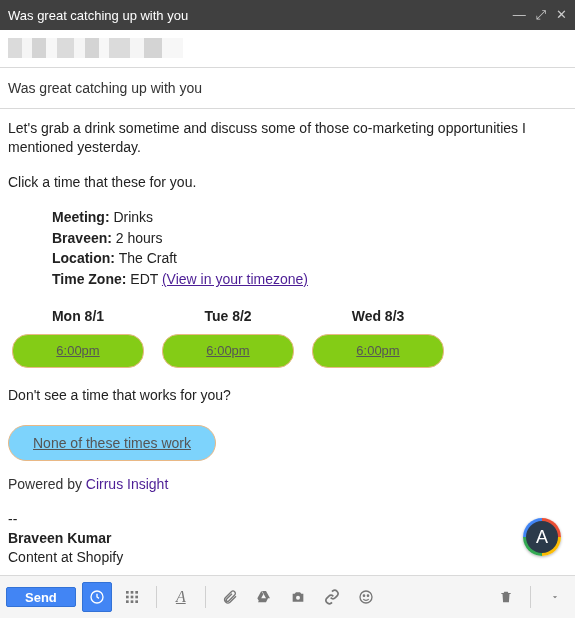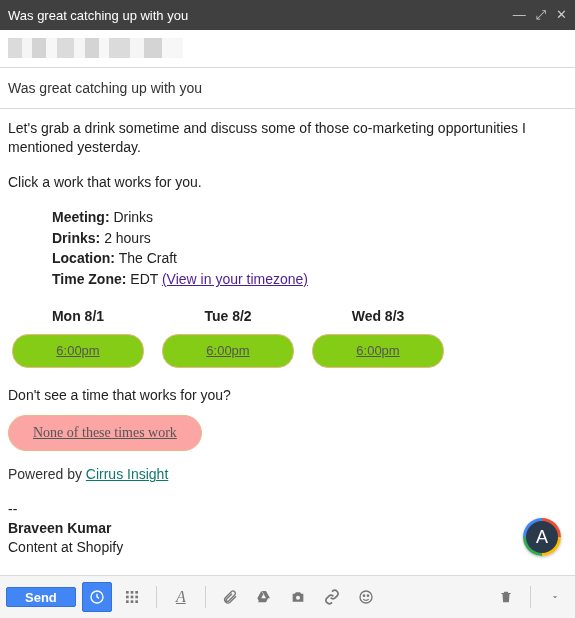--- a/index.html
+++ b/index.html
@@ -19,23 +19,23 @@
   .body{padding:10px 8px 0 8px;font-size:14px;color:#222;line-height:1.35;}
   .body p{margin:0 0 16px 0;}
   .meta{font-size:14px;}
   .meta div{margin:2px 0;}
   .meta b{font-weight:bold;padding-left:44px;}
   .tzlink{color:#4c1d95;text-decoration:underline;cursor:pointer;}
   .dates{display:flex;gap:10px;margin:18px 0 4px 0;}
   .daycol{width:140px;text-align:center;}
   .dayhead{font-weight:bold;font-size:14px;margin-bottom:8px;}
   .slot{display:inline-block;width:130px;padding:7px 0;border:1px solid #e9b885;border-radius:16px;background:#84cc16;color:#555;font-size:13px;text-decoration:underline;cursor:pointer;}
-  .noneslot{display:inline-block;padding:8px 24px;border:1px solid #e9b885;border-radius:20px;background:#fca5a5;color:#555;font-size:14px;text-decoration:underline;cursor:pointer;margin:10px 0 14px 0;font-family:Liberation Serif, serif;}
+  .noneslot{display:inline-block;padding:8px 24px;border:1px solid #e9b885;border-radius:20px;background:#7dd3fc;color:#555;font-size:14px;text-decoration:underline;cursor:pointer;margin:20px 0 14px 0;}
   .powered{font-size:14px;color:#333;}
-  .powered a{color:#0f766e;text-decoration:underline;cursor:pointer;}
+  .powered a{color:#4c1d95;cursor:pointer;}
   .sig{font-size:14px;margin-top:6px;}
   .avatar{position:absolute;right:14px;bottom:62px;width:38px;height:38px;border-radius:50%;
     background:conic-gradient(#e94f35 0 25%,#fbbc04 25% 50%,#34a853 50% 75%,#4285f4 75% 100%);
     display:flex;align-items:center;justify-content:center;color:#fff;font-size:18px;font-weight:500;
     box-shadow:0 1px 3px rgba(0,0,0,.3);}
   .avatar .inner{background:#2b3a4a;width:32px;height:32px;border-radius:50%;display:flex;align-items:center;justify-content:center;}
   .toolbar{position:absolute;left:0;right:0;bottom:0;height:42px;border-top:1px solid #d9d9d9;background:#f5f5f5;display:flex;align-items:center;padding:0 6px;gap:6px;}
   .sendbtn{background:#4285f4;color:#fff;border:1px solid #3372d6;border-radius:2px;height:20px;padding:0 18px;font-weight:bold;font-size:13px;cursor:pointer;}
   .tbtn{width:28px;height:28px;display:flex;align-items:center;justify-content:center;color:#777;cursor:pointer;border-radius:2px;}
   .tbtn.blue{border:1px solid #3372d6;background:#4285f4;color:#fff;border-radius:2px;}
@@ -60,25 +60,25 @@
   <div class="to-area">
     <span class="pixblock"></span>
   </div>
   <div class="sep"></div>
 
   <div class="subject">Was great catching up with you</div>
   <div class="sep"></div>
 
   <div class="body">
     <p>Let's grab a drink sometime and discuss some of those co-marketing opportunities I mentioned yesterday.</p>
-    <p>Click a work that works for you.</p>
+    <p>Click a time that these for you.</p>
 
     <div class="meta">
       <div><b>Meeting:</b> <span>Drinks</span></div>
-      <div><b>Drinks:</b> <span>2 hours</span></div>
+      <div><b>Braveen:</b> <span>2 hours</span></div>
       <div><b>Location:</b> <span>The Craft</span></div>
       <div><b>Time Zone:</b> <span>EDT</span> <span class="tzlink">(View in your timezone)</span></div>
     </div>
 
     <div class="dates">
       <div class="daycol">
         <div class="dayhead">Mon 8/1</div>
         <span class="slot">6:00pm</span>
       </div>
       <div class="daycol">

